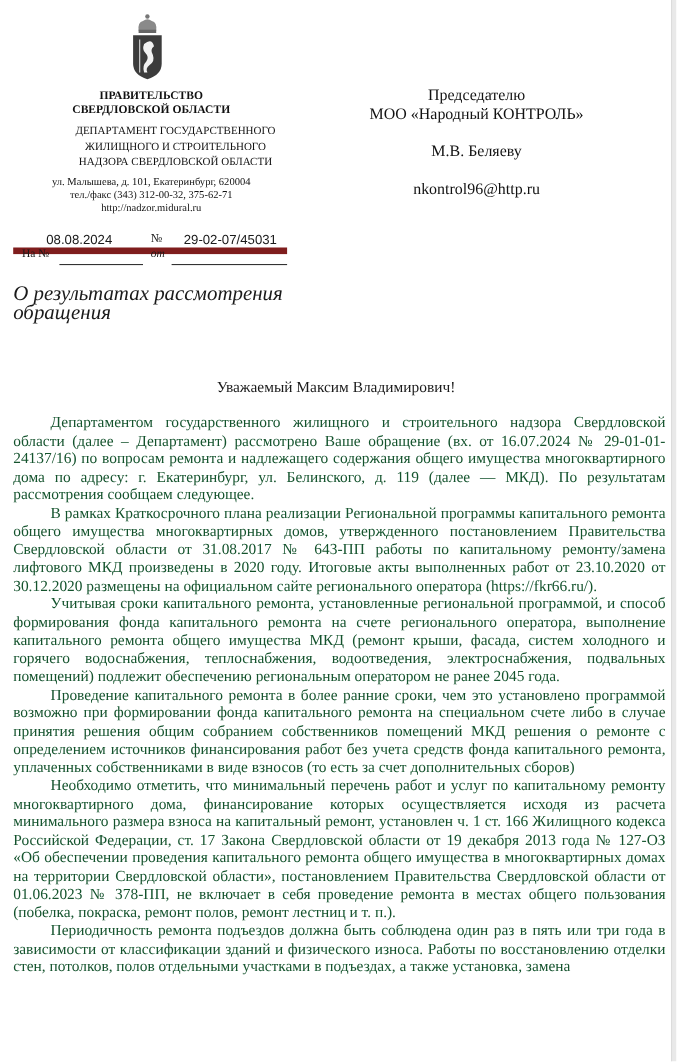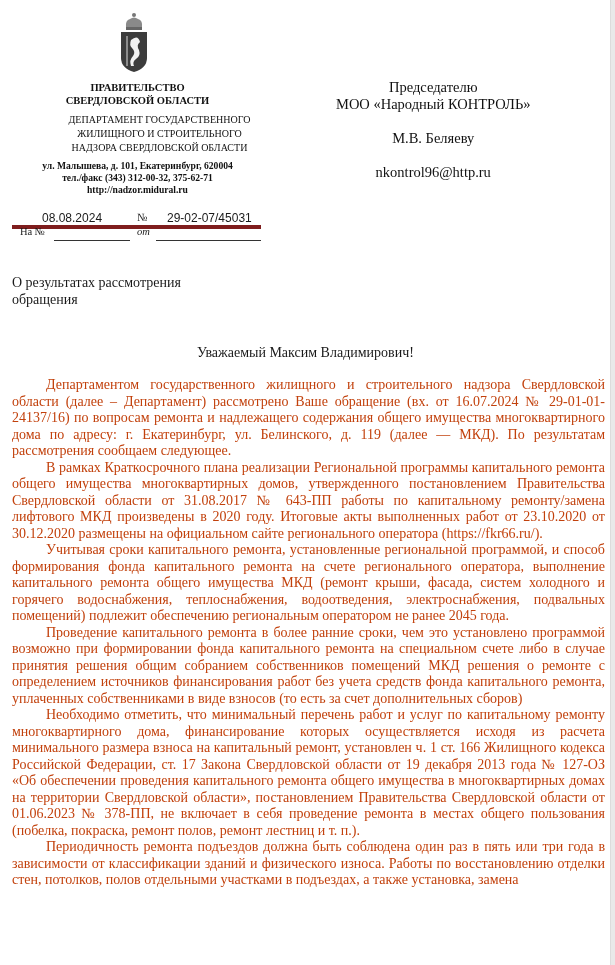--- a/index.html
+++ b/index.html
@@ -5,35 +5,35 @@
     html, body { margin:0; padding:0; background:#ffffff; }
     body { width:615px; height:965px; position:relative; overflow:hidden; color:#1a1a1a;
            font-family:"Liberation Serif", serif; }
     .page { position:absolute; left:0; top:0; width:611px; height:965px; background:#fff;padding-left:26px; }
     .page-edge { position:absolute; right:0; top:0; width:4px; height:965px; background:#e9e9e9; border-left:1px solid #dcdcdc; }
 
     .emblem { position:absolute; left:119px; top:12px; width:30px; height:62px; }
     .hdr { position:absolute; left:0; width:275px; text-align:center; font-family:"Liberation Serif", serif; color:#111; }
     .gov { top:82px; font-size:10.5px; font-weight:bold; line-height:12.5px; }
     .dept { top:113px; font-size:10px; font-weight:normal; line-height:14px;margin-left:22px; }
-    .addr { top:160px; font-size:9.6px; line-height:12.2px;font-weight:bold; }
+    .addr { top:160px; font-size:9.6px; line-height:12.2px; }
 
-    .reg-line1 { position:absolute; left:12px; top:211px; width:249px; height:14px; border-bottom:4px solid #7f1d1d; font-size:12px; font-family:"Liberation Sans", sans-serif; }
+    .reg-line1 { position:absolute; left:12px; top:211px; width:249px; height:14px; border-bottom:6px solid #7f1d1d; font-size:12px; font-family:"Liberation Sans", sans-serif; }
     .reg-line1 span, .reg-line2 span { position:absolute; top:0; }
     .reg-line2 { position:absolute; left:12px; top:226px; width:249px; height:16px; font-size:10.5px; }
     .blank { position:absolute; border-bottom:1px solid #333; height:14px; }
 
     .recipient { position:absolute; left:336px; top:79px; font-size:14.5px; line-height:17px; font-family:"Liberation Serif", serif; color:#111; }
     .recipient div { white-space:nowrap;text-align:center; }
 
-    .subject { position:absolute; left:12px; top:275px; font-size:14px; line-height:16.5px; }
+    .subject { position:absolute; left:12px; top:260px; font-size:19px; line-height:16.5px;font-style:italic; }
 
     .greeting { position:absolute; left:0; top:345px; width:611px; text-align:center; font-size:14px; }
 
-    .body { position:absolute; left:12px; top:377px; width:593px; font-size:14px; line-height:16.5px; text-align:justify; color:#c2410c; }
+    .body { position:absolute; left:12px; top:377px; width:593px; font-size:14px; line-height:16.5px; text-align:justify; color:#14532d; }
     .body p { margin:0; text-indent:34px; }
   </style>
 </head>
 <body>
 
 <div class="page">
 
   <svg class="emblem" viewBox="0 0 30 62">
     <circle cx="15" cy="3" r="2" fill="#777"></circle>
     <path d="M7 16 Q6 8 11 7 Q15 4 19 7 Q24 8 23 16 Z" fill="#8a8a8a"></path>

